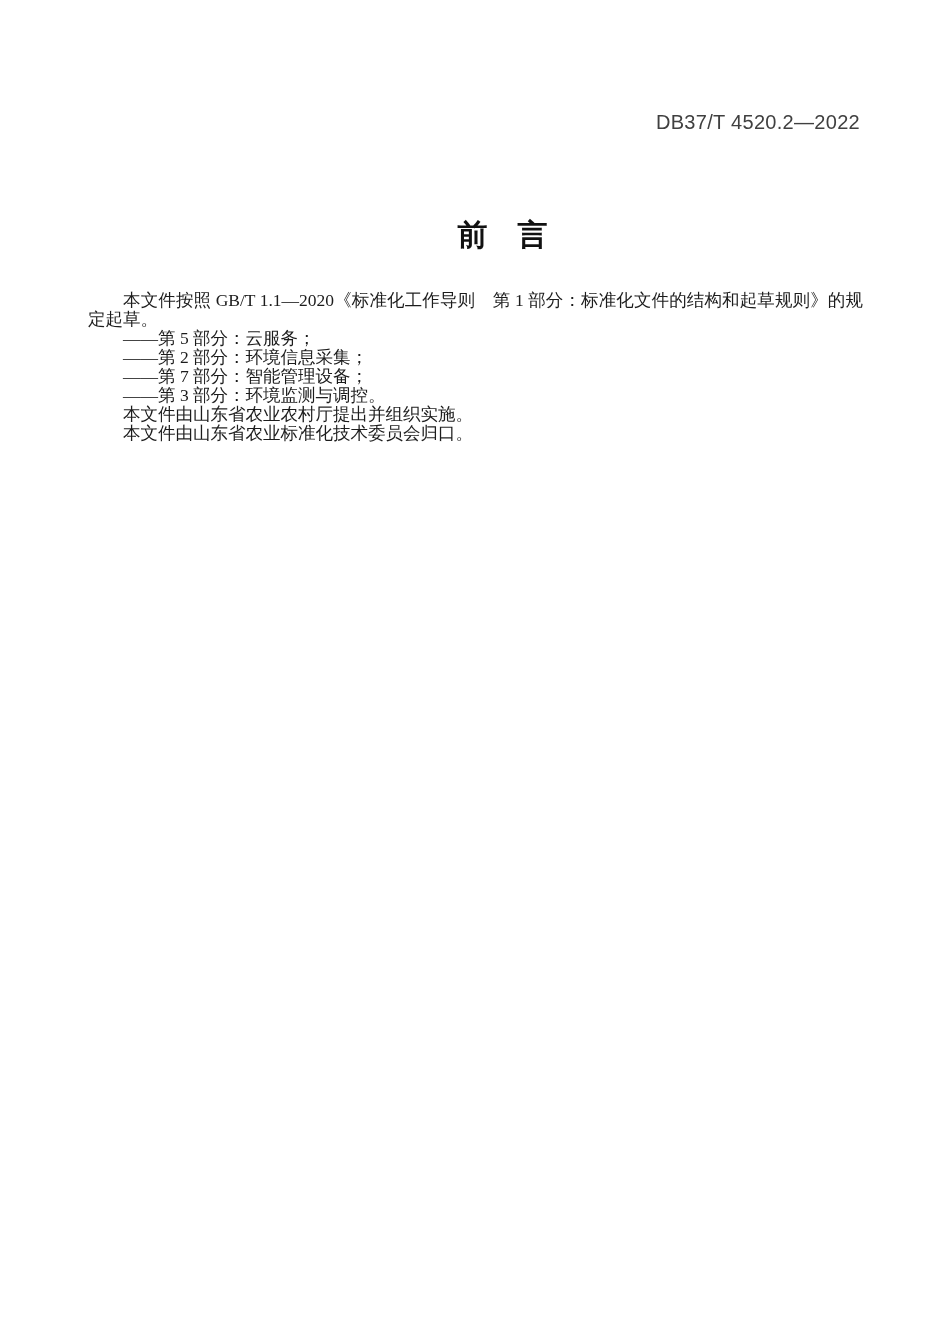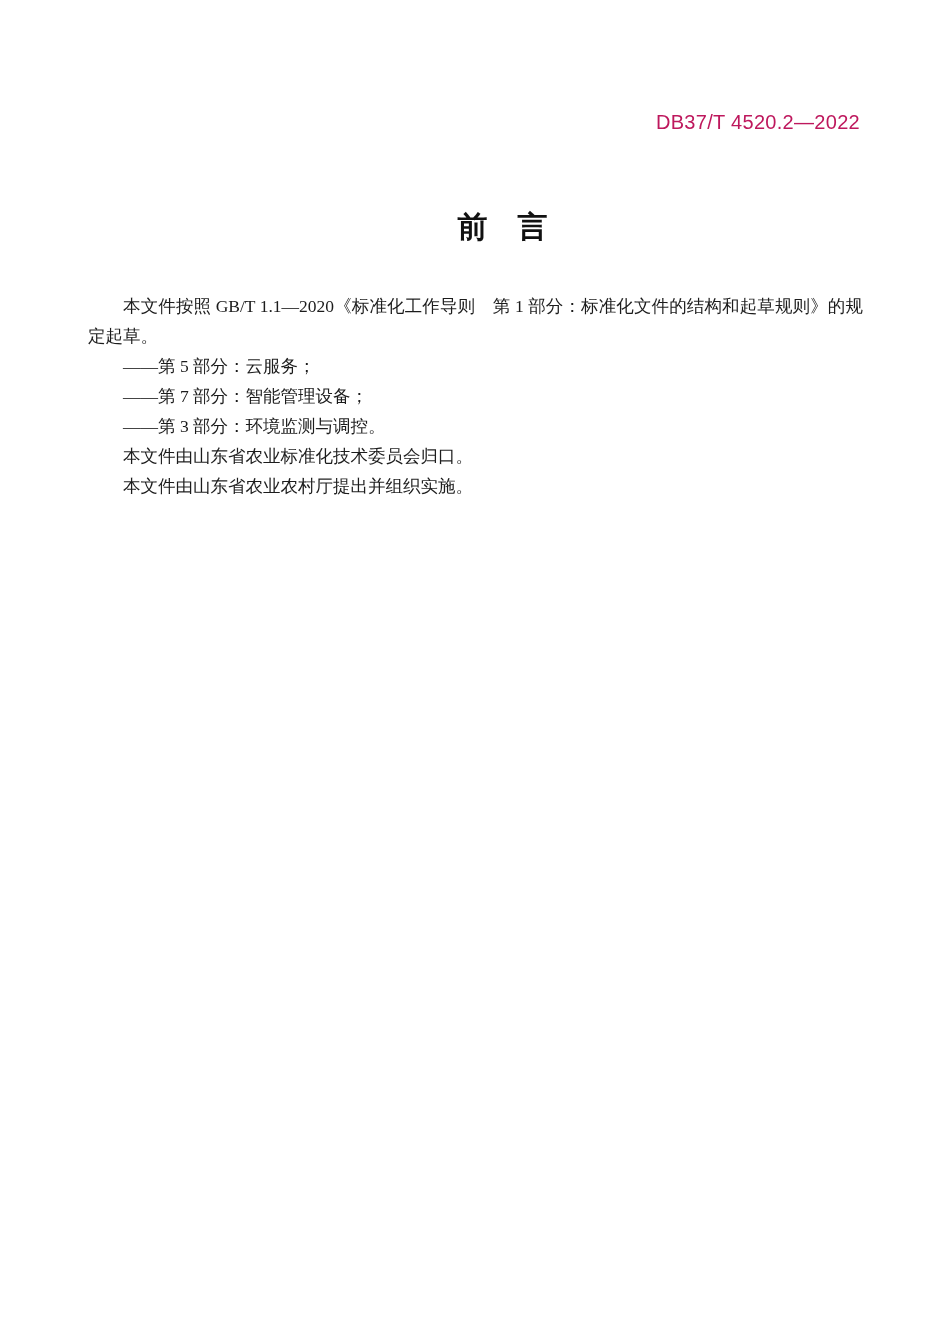--- a/index.html
+++ b/index.html
@@ -21,44 +21,44 @@
     background: #ffffff;
   }
   .std-number {
     position: absolute;
     top: 111px;
     right: 90px;
     font-family: "Liberation Sans", "DejaVu Sans", sans-serif;
     font-size: 20px;
     font-weight: 500;
     letter-spacing: 0.3px;
-    color: #be185d;
+    color: #404040;
     white-space: nowrap;
     margin-left: 32px;
   }
   .foreword-title {
     position: absolute;
     top: 207px;
     left: 55px;
     right: 0;
-    margin: 0;
+    margin: 8px;
     text-align: center;
     font-family: "Liberation Sans", "DejaVu Sans", sans-serif;
     font-weight: bold;
     font-size: 30px;
     line-height: 40px;
     color: #111111;
   }
   .foreword-body {
     position: absolute;
     top: 291px;
     left: 88px;
     width: 775px;
     font-size: 17.5px;
-    line-height: 30px;
+    line-height: 19px;
     text-align: justify;
     color: #1c1c1c;
   }
   .para {
     margin: 0;
     padding: 0;
     text-indent: 2em;
   }
 </style>
 </head>
@@ -70,24 +70,25 @@
 
   <h1 class="foreword-title">前　言</h1>
 
   <div class="foreword-body">
 
     <p class="para">本文件按照 GB/T 1.1—2020《标准化工作导则　第 1 部分：标准化文件的结构和起草规则》的规定起草。</p>
 
 
     <p class="para part-item">——第 5 部分：云服务；</p>
 
+    <p class="para part-item">——第 2 部分：环境信息采集；</p>
 
     <p class="para part-item">——第 7 部分：智能管理设备；</p>
 
     <p class="para part-item">——第 3 部分：环境监测与调控。</p>
 
 
+    <p class="para">本文件由山东省农业农村厅提出并组织实施。</p>
+
     <p class="para">本文件由山东省农业标准化技术委员会归口。</p>
-
-    <p class="para">本文件由山东省农业农村厅提出并组织实施。</p>
 
   </div>
 </div>
 
 </body></html>

